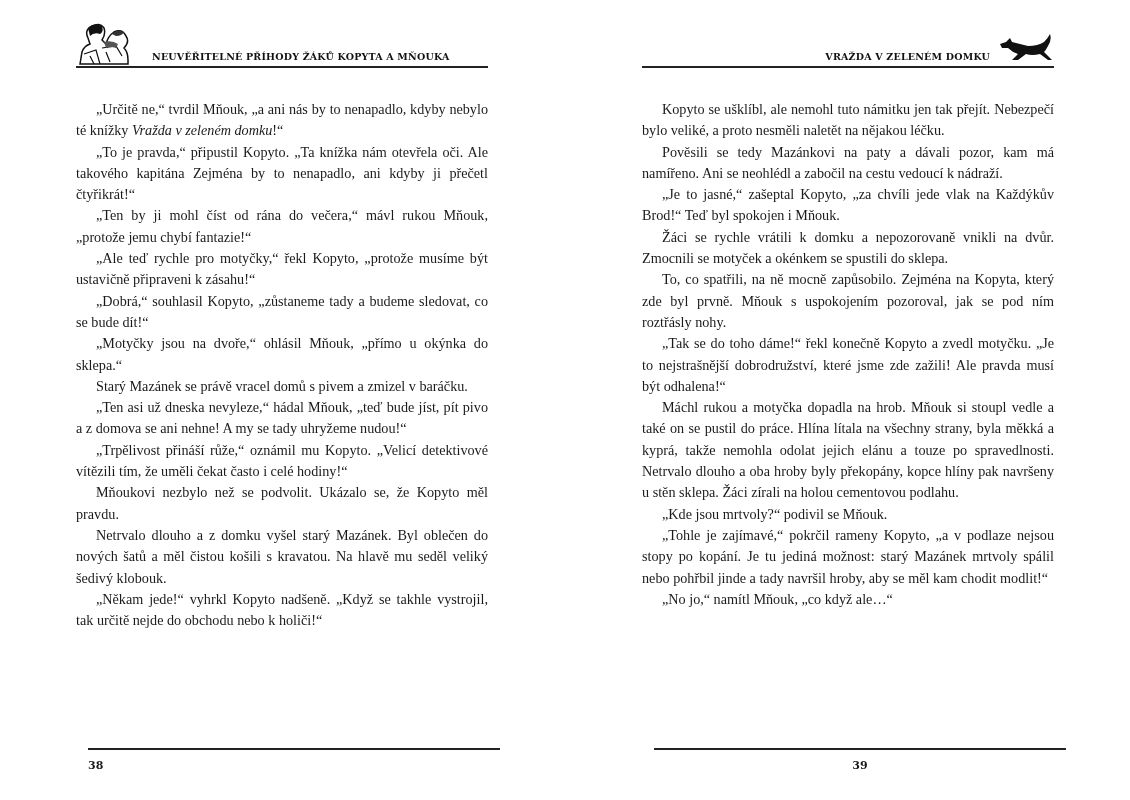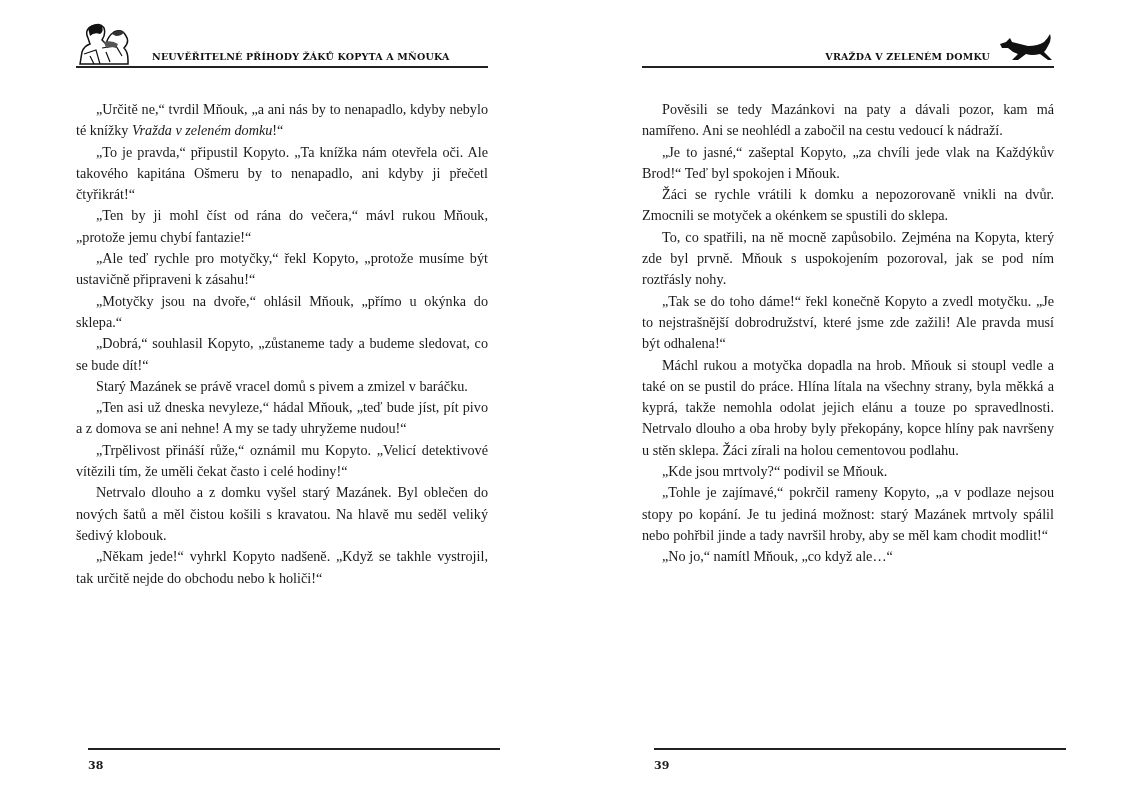--- a/index.html
+++ b/index.html
@@ -28,68 +28,70 @@
     font-size: 14.2px; line-height: 21.3px; text-align: justify; hyphens: manual;
   }
   .body-text p { margin: 0; text-indent: 20px; }
   .body-text em { font-style: italic; }
 
   .foot { position: absolute; top: 748px; left: 12px; width: 412px; }
   .foot .rule { height: 2px; background: #222; }
   .foot .folio {
     margin-top: 9px; font-family: "DejaVu Serif", serif; font-weight: bold; font-size: 11px;
   }
-  .right .foot .folio { text-align: left; }
+  .right .foot .folio { text-align: center; }
 </style>
 </head>
 <body>
 
 <div class="page left">
   <div class="running-head">
     <svg class="illus" viewBox="0 0 56 44">
       <path d="M4 42 L6 30 Q8 24 14 22 L12 16 Q8 8 16 4 Q24 0 28 6 Q30 12 26 18 L30 22 Q32 14 38 10 Q46 6 50 14 Q54 20 48 26 Q52 30 52 38 L52 42 Z" fill="#ffffff" stroke="#111" stroke-width="1.5"></path>
       <path d="M12 6 Q18 0 26 4 Q28 10 24 12 Q18 10 14 14 Z" fill="#111"></path>
       <path d="M36 12 Q42 6 48 10 Q46 14 40 14 Z" fill="#333"></path>
       <path d="M8 32 L20 28 L24 42 M26 26 L40 24 L46 34 M30 30 L34 40 M14 34 L18 42" stroke="#111" stroke-width="1.2" fill="none"></path>
       <path d="M28 20 Q36 18 42 22 L40 26 Q34 24 30 26 Z" fill="#555"></path>
     </svg>
     <span class="title">NEUVĚŘITELNÉ PŘÍHODY ŽÁKŮ KOPYTA A MŇOUKA</span>
     <div class="rule"></div>
   </div>
 
   <div class="body-text">
     <p><span>„Určitě ne,“ tvrdil Mňouk, „a ani nás by to nenapadlo, kdyby nebylo té knížky </span><em>Vražda v zeleném domku</em><span>!“</span></p>
-    <p>„To je pravda,“ připustil Kopyto. „Ta knížka nám otevřela oči. Ale takového kapitána Ošmeru by to nenapadlo, ani kdyby ji pře­četl čtyřikrát!“</p>
+    <p>„To je pravda,“ připustil Kopyto. „Ta knížka nám otevřela oči. Ale takového kapitána Zejména by to nenapadlo, ani kdyby ji pře­četl čtyřikrát!“</p>
     <p>„Ten by ji mohl číst od rána do večera,“ mávl rukou Mňouk, „protože jemu chybí fantazie!“</p>
     <p>„Ale teď rychle pro motyčky,“ řekl Kopyto, „protože musíme být ustavičně připraveni k zásahu!“</p>
+    <p>„Dobrá,“ souhlasil Kopyto, „zůstaneme tady a budeme sledo­vat, co se bude dít!“</p>
     <p>„Motyčky jsou na dvoře,“ ohlásil Mňouk, „přímo u okýnka do sklepa.“</p>
-    <p>„Dobrá,“ souhlasil Kopyto, „zůstaneme tady a budeme sledo­vat, co se bude dít!“</p>
     <p>Starý Mazánek se právě vracel domů s pivem a zmizel v ba­ráčku.</p>
     <p>„Ten asi už dneska nevyleze,“ hádal Mňouk, „teď bude jíst, pít pivo a z domova se ani nehne! A my se tady uhryžeme nudou!“</p>
     <p>„Trpělivost přináší růže,“ oznámil mu Kopyto. „Velicí detekti­vové vítězili tím, že uměli čekat často i celé hodiny!“</p>
+    <p>Mňoukovi nezbylo než se podvolit. Ukázalo se, že Kopyto měl pravdu.</p>
     <p>Netrvalo dlouho a z domku vyšel starý Mazánek. Byl oblečen do nových šatů a měl čistou košili s kravatou. Na hlavě mu seděl veliký šedivý klobouk.</p>
     <p>„Někam jede!“ vyhrkl Kopyto nadšeně. „Když se takhle vy­strojil, tak určitě nejde do obchodu nebo k holiči!“</p>
   </div>
 
   <div class="foot">
     <div class="rule"></div>
     <div class="folio">38</div>
   </div>
 </div>
 
 <div class="page right">
   <div class="running-head">
     <span class="title">VRAŽDA V ZELENÉM DOMKU</span>
     <svg class="illus" viewBox="0 0 56 30">
       <path d="M2 10 L8 8 L12 4 L14 8 Q22 10 30 12 Q40 12 46 8 Q50 4 52 0 Q54 6 50 12 Q48 16 46 18 L54 26 L50 26 L42 20 Q34 22 28 20 L20 26 L14 26 L20 20 Q14 18 10 14 L4 14 Z" fill="#111"></path>
     </svg>
     <div class="rule"></div>
   </div>
 
   <div class="body-text">
+    <p>Kopyto se ušklíbl, ale nemohl tuto námitku jen tak přejít. Ne­bezpečí bylo veliké, a proto nesměli naletět na nějakou léčku.</p>
     <p>Pověsili se tedy Mazánkovi na paty a dávali pozor, kam má namířeno. Ani se neohlédl a zabočil na cestu vedoucí k nádraží.</p>
     <p>„Je to jasné,“ zašeptal Kopyto, „za chvíli jede vlak na Každý­kův Brod!“ Teď byl spokojen i Mňouk.</p>
     <p>Žáci se rychle vrátili k domku a nepozorovaně vnikli na dvůr. Zmocnili se motyček a okénkem se spustili do sklepa.</p>
     <p>To, co spatřili, na ně mocně zapůsobilo. Zejména na Kopyta, který zde byl prvně. Mňouk s uspokojením pozoroval, jak se pod ním roztřásly nohy.</p>
     <p>„Tak se do toho dáme!“ řekl konečně Kopyto a zvedl motyčku. „Je to nejstrašnější dobrodružství, které jsme zde zažili! Ale prav­da musí být odhalena!“</p>
     <p>Máchl rukou a motyčka dopadla na hrob. Mňouk si stoupl vedle a také on se pustil do práce. Hlína lítala na všechny strany, byla měkká a kyprá, takže nemohla odolat jejich elánu a touze po spravedlnosti. Netrvalo dlouho a oba hroby byly překopány, kopce hlíny pak navršeny u stěn sklepa. Žáci zírali na holou ce­mentovou podlahu.</p>
     <p>„Kde jsou mrtvoly?“ podivil se Mňouk.</p>
     <p>„Tohle je zajímavé,“ pokrčil rameny Kopyto, „a v podlaze nej­sou stopy po kopání. Je tu jediná možnost: starý Mazánek mrtvo­ly spálil nebo pohřbil jinde a tady navršil hroby, aby se měl kam chodit modlit!“</p>
     <p>„No jo,“ namítl Mňouk, „co když ale…“</p>
   </div>

